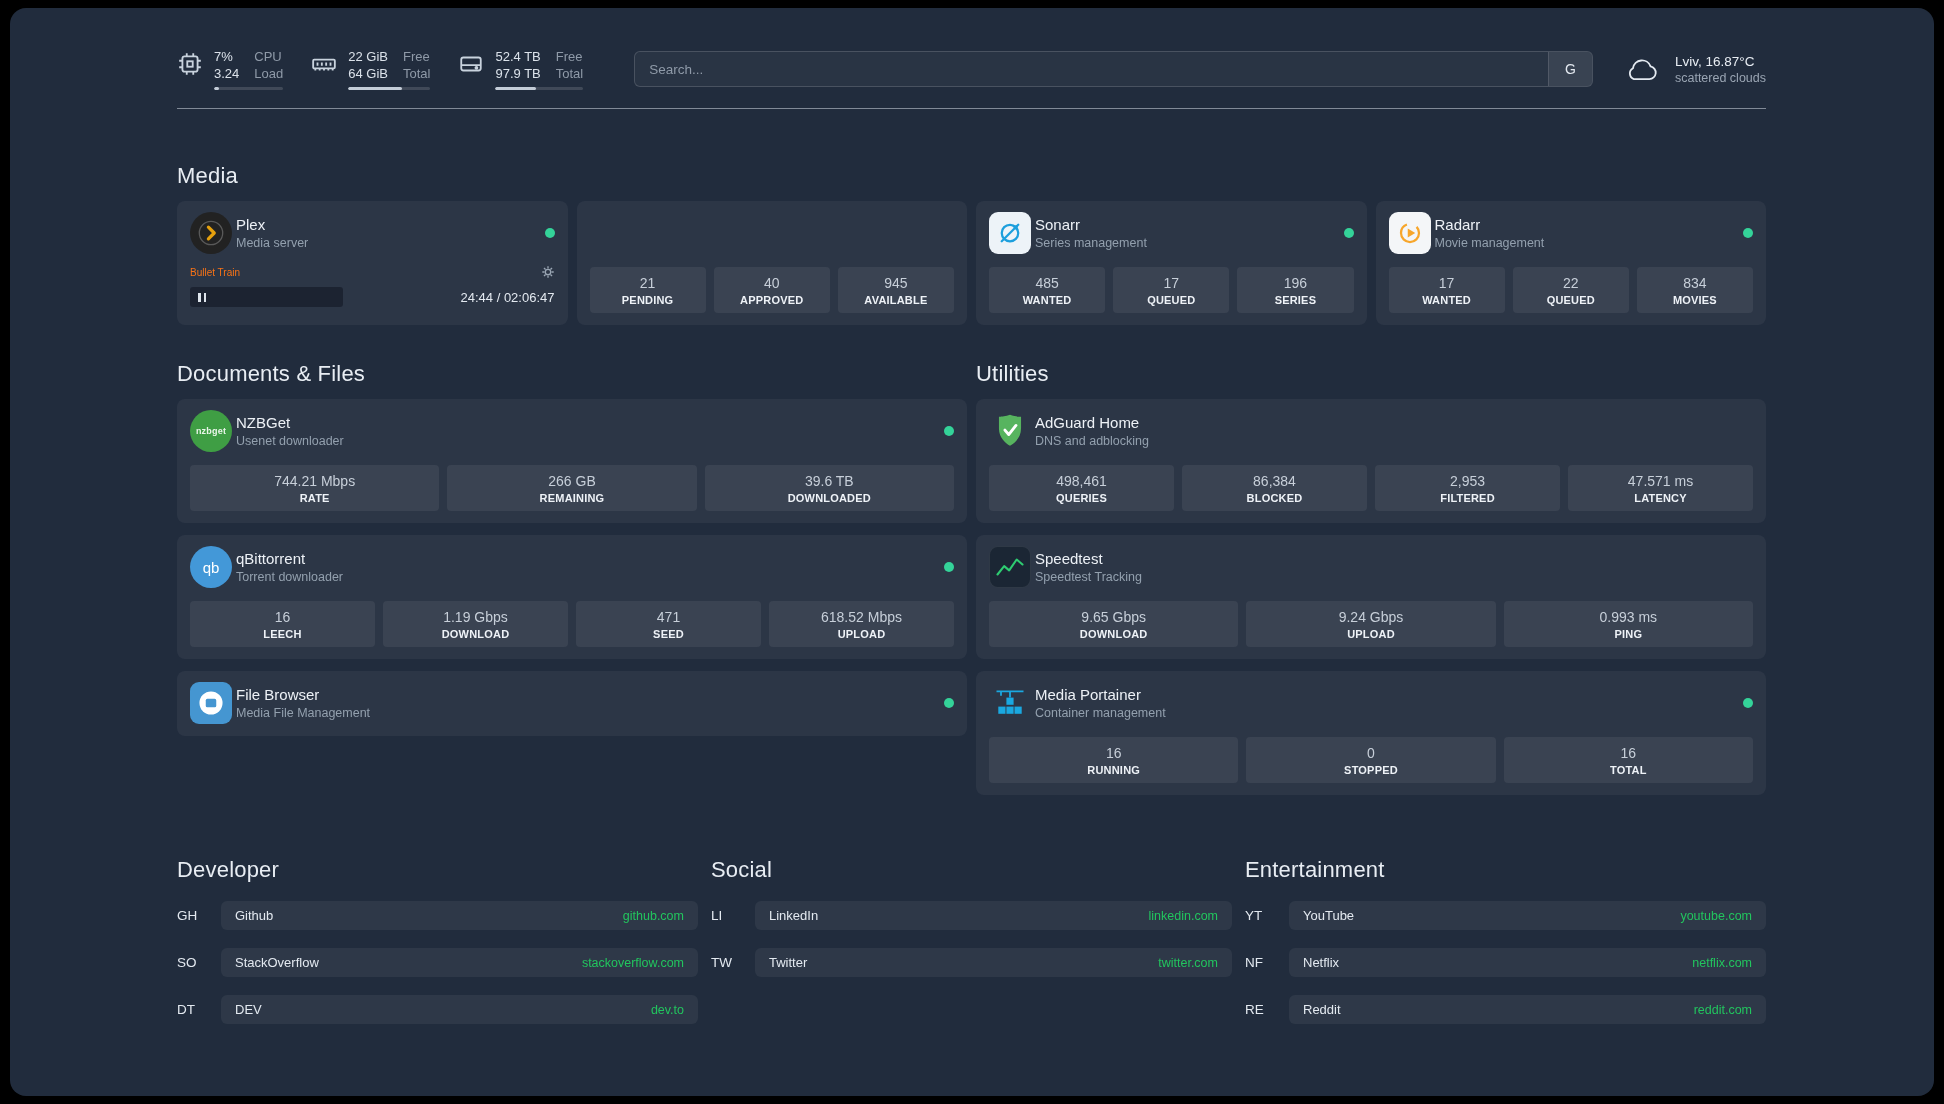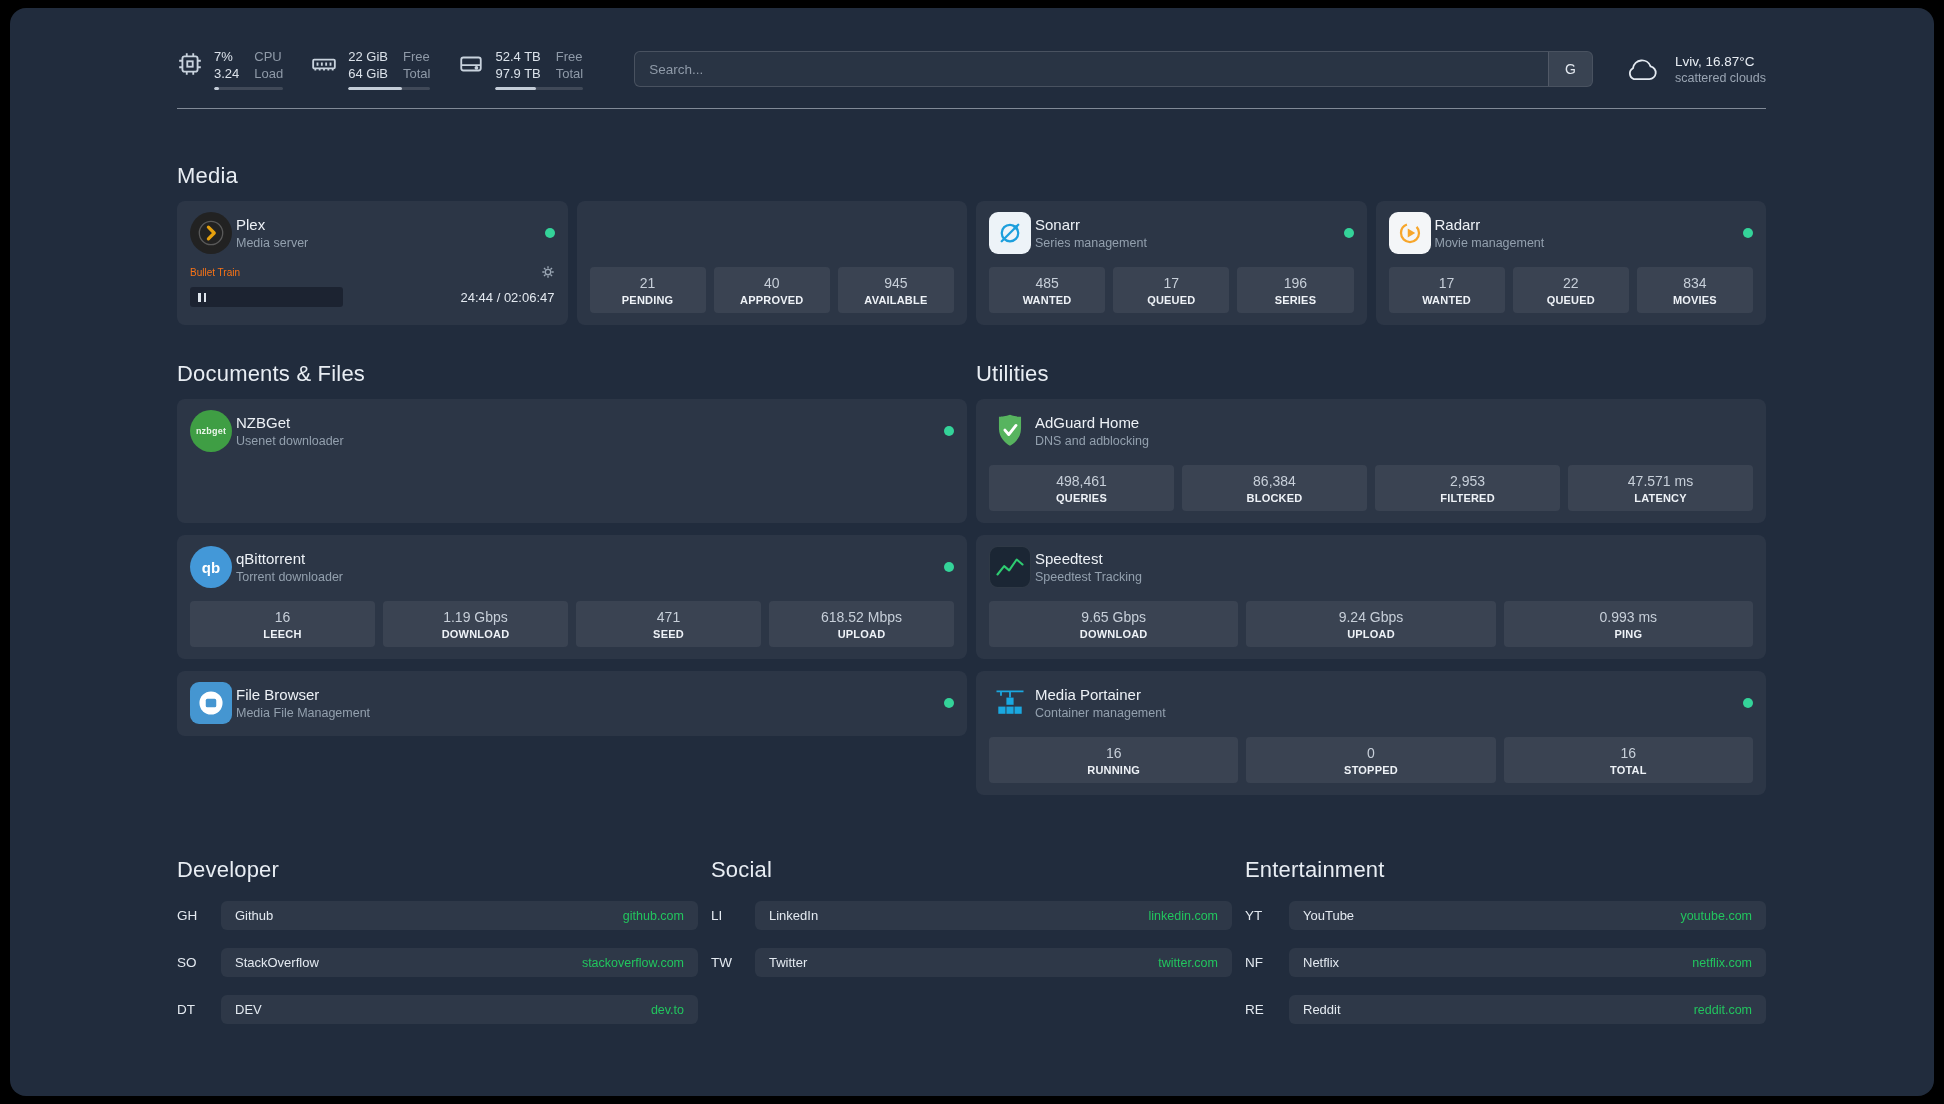--- a/index.html
+++ b/index.html
@@ -60,21 +60,21 @@
   .colstack .card:first-of-type{margin-top:12px}
 
   
   .plex-ic{background:#222}
   .ovs-ic,.son-ic,.rad-ic{padding:0}
   .son-ic{background:#edf3f8}
   .rad-ic{background:#f4f6f8}
   .nzb-ic{background:#3f9e44}
   .nzb-ic span{font-size:9px;font-weight:700;color:#eaf6ea;letter-spacing:.2px}
   .qb-ic{background:#4398d8}
-  .qb-ic span{font-size:15px;font-weight:700;color:#fff}
+  .qb-ic span{font-size:15px;font-weight:400;color:#fff}
   .fb-ic{background:#4596d1}
   .spd-ic{background:#1b2634;border:1px solid rgba(255,255,255,0.09)}
 
   
   .grid3{display:grid;grid-template-columns:1fr 1fr 1fr;gap:13px;margin-top:62px}
   .bm-row{display:flex;align-items:center;margin-top:18px;height:29px}
   .bm-abbr{width:44px;font-size:13.5px;color:#e3e9f0;flex:0 0 auto}
   .bm-pill{flex:1;height:100%;background:rgba(255,255,255,0.06);border-radius:6px;display:flex;align-items:center;padding:0 14px;cursor:pointer}
   .bm-name{font-size:13px;color:#e3e9f0}
   .bm-domain{margin-left:auto;font-size:12.5px;color:#22c55e}
@@ -298,20 +298,34 @@
           <div class="card-head">
             <div class="appicon round nzb-ic">
               <span>nzbget</span>
             </div>
             <div class="meta">
               <div class="app-name">NZBGet</div>
               <div class="app-sub">Usenet downloader</div>
             </div>
             <span class="dot"></span>
           </div>
+          <div class="stats">
+            <div class="stat">
+              <div class="v">744.21 Mbps</div>
+              <div class="l">RATE</div>
+            </div>
+            <div class="stat">
+              <div class="v">266 GB</div>
+              <div class="l">REMAINING</div>
+            </div>
+            <div class="stat">
+              <div class="v">39.6 TB</div>
+              <div class="l">DOWNLOADED</div>
+            </div>
+          </div>
         </div>
 
         <div class="card">
           <div class="card-head">
             <div class="appicon round qb-ic">
               <span>qb</span>
             </div>
             <div class="meta">
               <div class="app-name">qBittorrent</div>
               <div class="app-sub">Torrent downloader</div>

